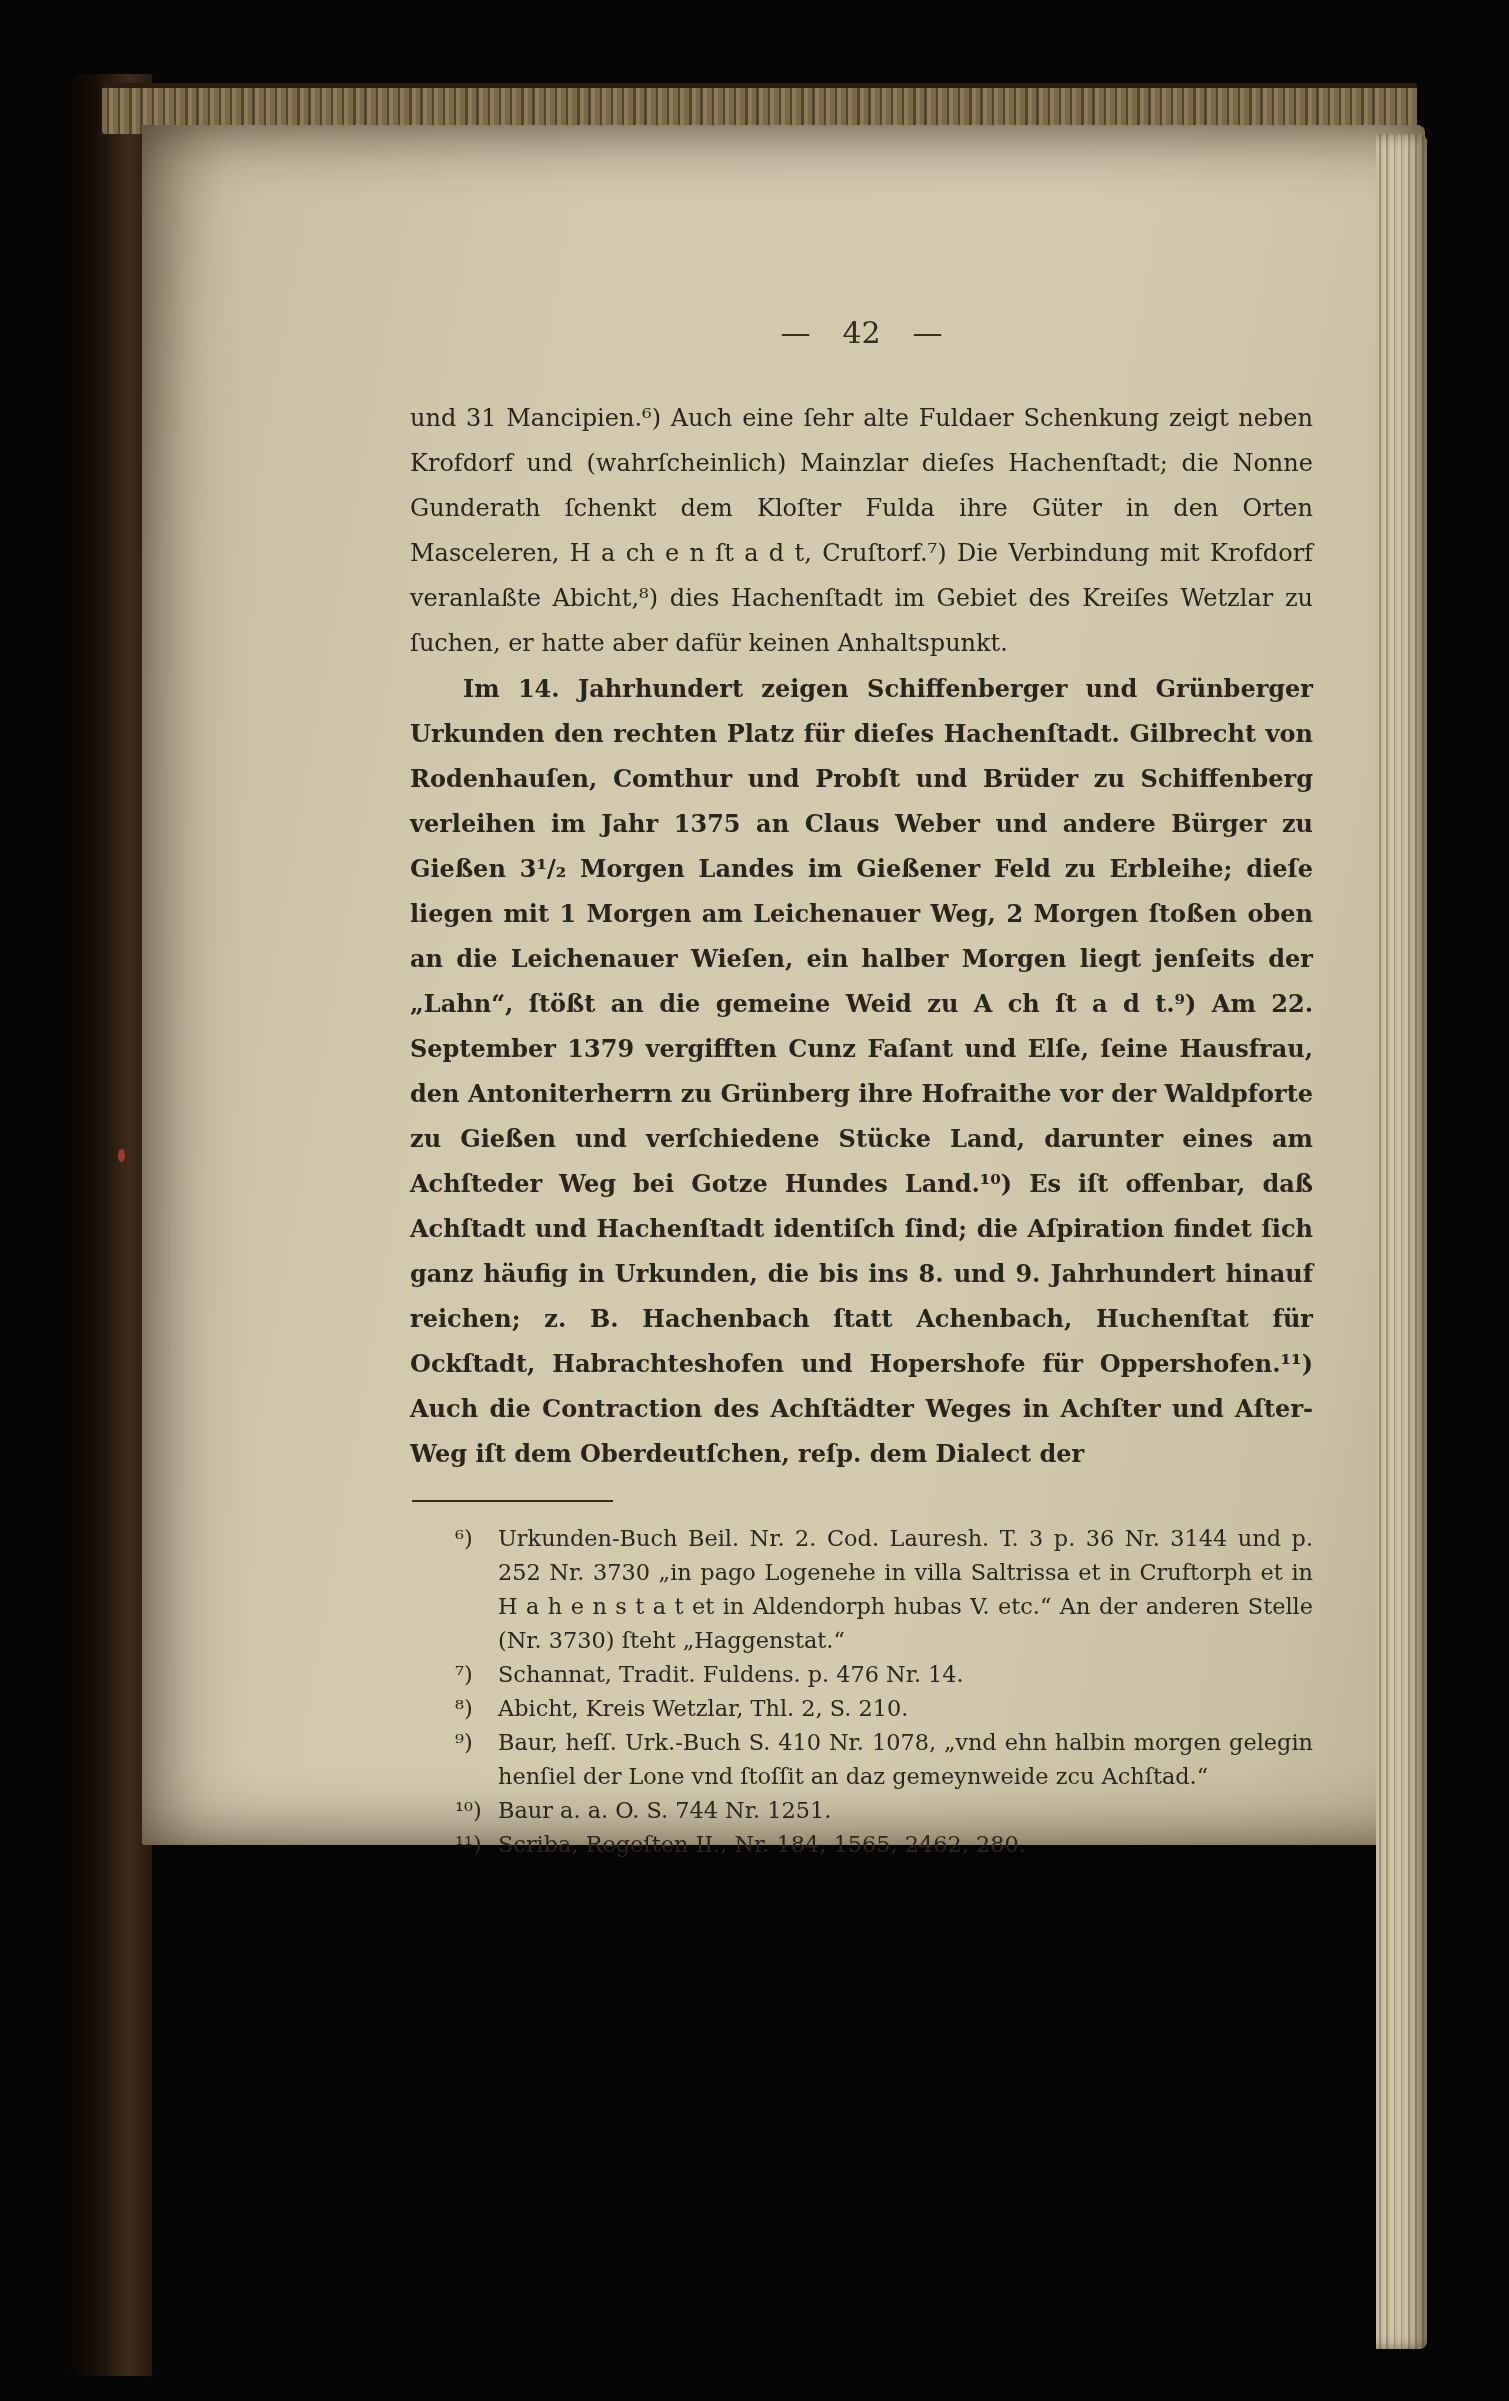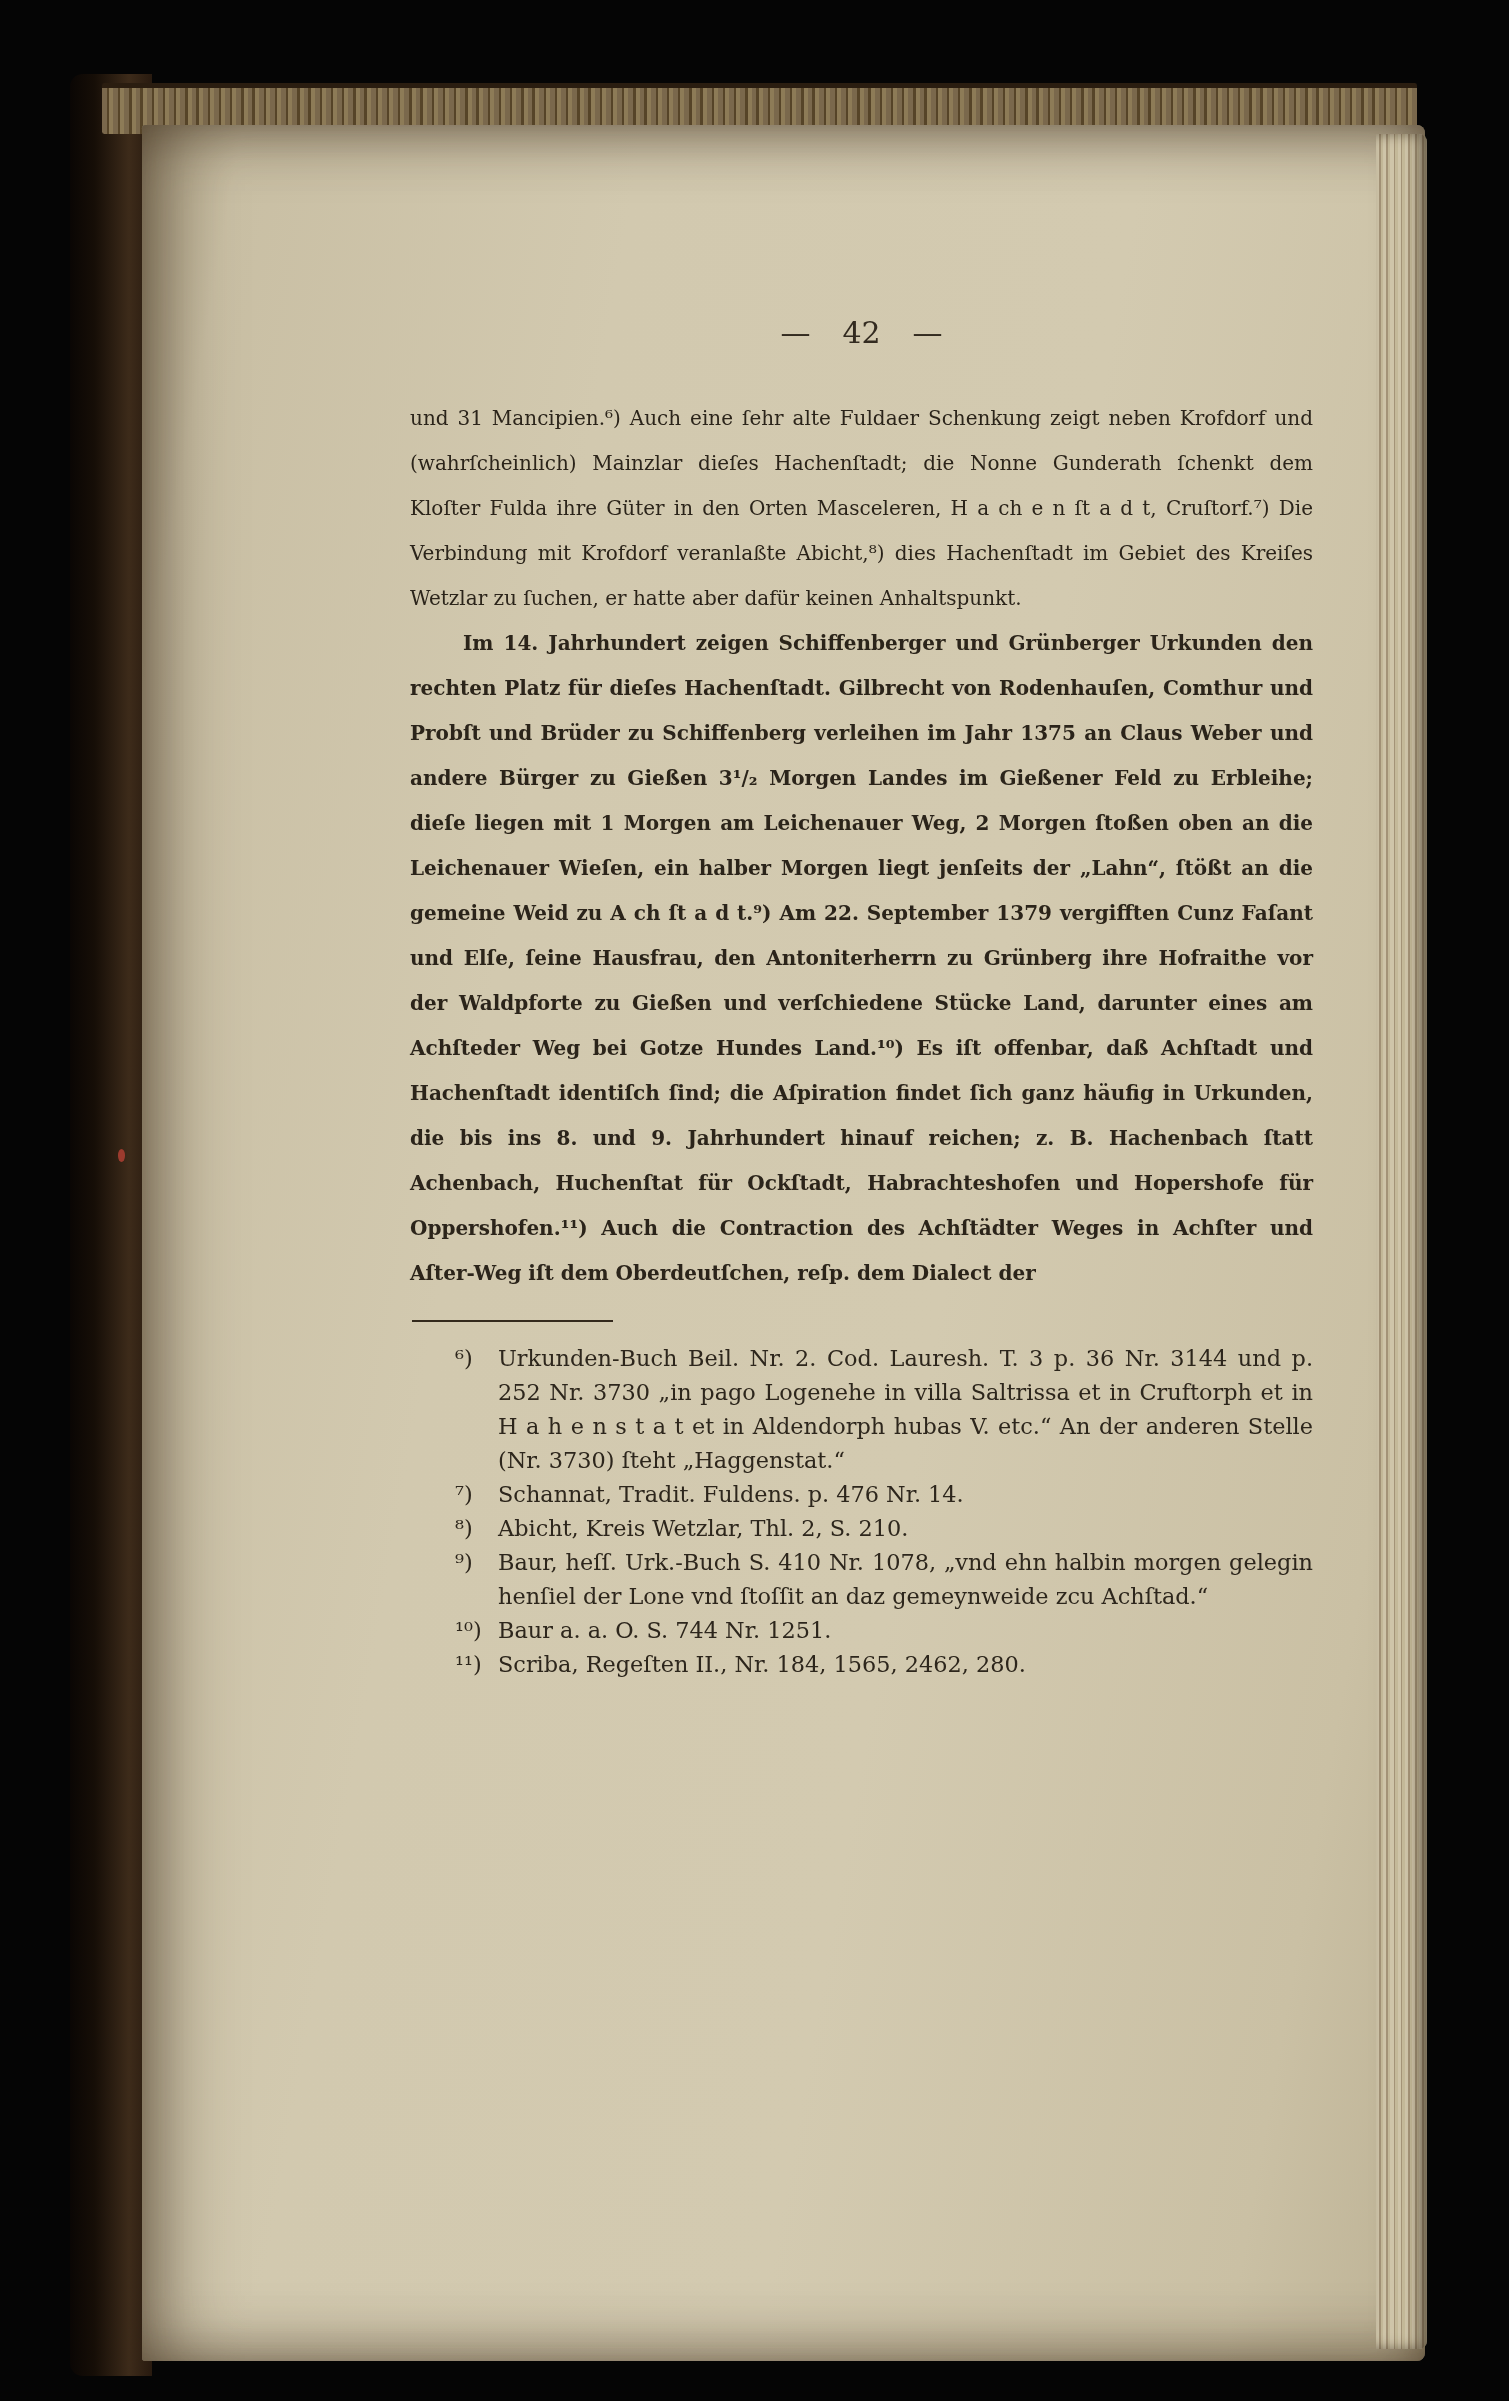--- a/index.html
+++ b/index.html
@@ -49,21 +49,21 @@
     box-shadow: inset -8px 0 12.8px rgba(40,28,14,0.55);
     border-radius: 0 8px 8px 0;
   }
 
   
   .page {
     position: absolute;
     left: 142px;
     top: 125px;
     width: 1283px;
-    height: 2236px;
+    height: 1720px;
     background: linear-gradient(100deg, #b3a88c 0%, #c9bfa4 6%, #d2c9af 30%, #d3cab0 60%, #cac0a4 88%, #bdb295 100%);
     box-shadow:
       inset 44px 0 76px -24px rgba(59,42,24,0.55),
       inset -24px 0 48px -20px rgba(59,42,24,0.45),
       inset 0 36px 60px -24px rgba(59,42,24,0.40),
       inset 0 -36px 60px -24px rgba(59,42,24,0.35);
     border-radius: 3.2px 8px 8px 3.2px;
   }
 
   .content {
@@ -75,21 +75,21 @@
 
   .page-number {
     text-align: center;
     font-size: 30px;
     color: #332b20;
     word-spacing: 22.4px;
     margin-bottom: 46px;
   }
 
   .para {
-    font-size: 20px;
+    font-size: 24px;
     line-height: 45px;
     text-align: justify;
     color: #2b241a;
     margin: 0;
   }
   .para.indent {
     text-indent: 53px;
     font-weight: bold;
   }
 

